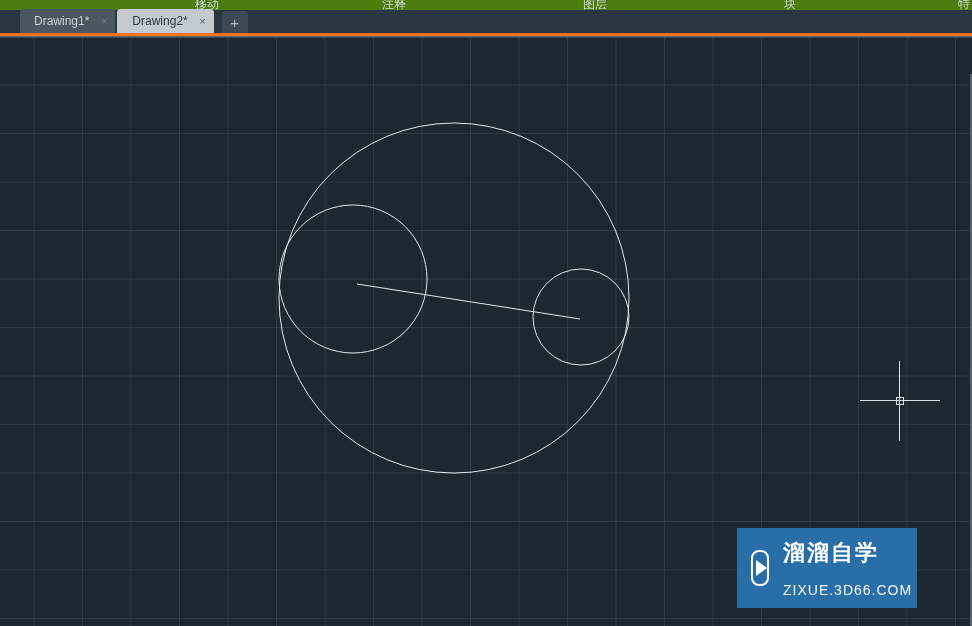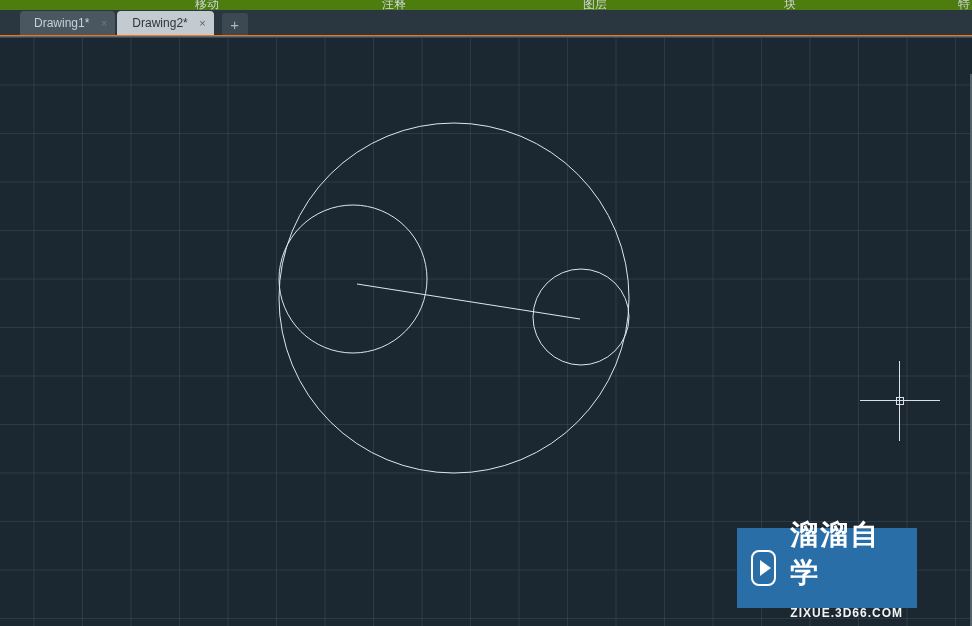--- a/index.html
+++ b/index.html
@@ -27,21 +27,21 @@
       color: #cfd6db;
       font-size: 12px;
     }
     
     
     .tab-bar {
       height: 26px;
       background: #2a3741;
       display: flex;
       align-items: flex-end;
-      border-bottom: 1px solid #f97316;
+      border-bottom: 3px solid #f97316;
       padding-left: 20px;
       position: relative;
     }
     .tab {
       height: 24px;
       padding: 0 26px 0 14px;
       display: flex;
       align-items: center;
       font-size: 12px;
       color: #c8d0d6;
@@ -157,22 +157,22 @@
       justify-content: center;
     }
     .wm-play {
       width: 0; height: 0;
       border-left: 11px solid #fff;
       border-top: 8px solid transparent;
       border-bottom: 8px solid transparent;
       margin-left: 3px;
     }
     .wm-text { color: #fff; display: flex; flex-direction: column; }
-    .wm-title { font-size: 28px; font-weight: 700; letter-spacing: 2px; }
-    .wm-sub { font-size: 12px; letter-spacing: 1px; opacity: .95; margin-top: 14px; font-weight: bold; }
+    .wm-title { font-size: 22px; font-weight: 700; letter-spacing: 2px; }
+    .wm-sub { font-size: 14px; letter-spacing: 1px; opacity: .95; margin-top: 14px; }
     
     .right-edge {
       position: absolute;
       right: 0; top: 36px; bottom: 0;
       width: 2px;
       background: #55626b;
     }
   </style>
 </head>
 <body>

